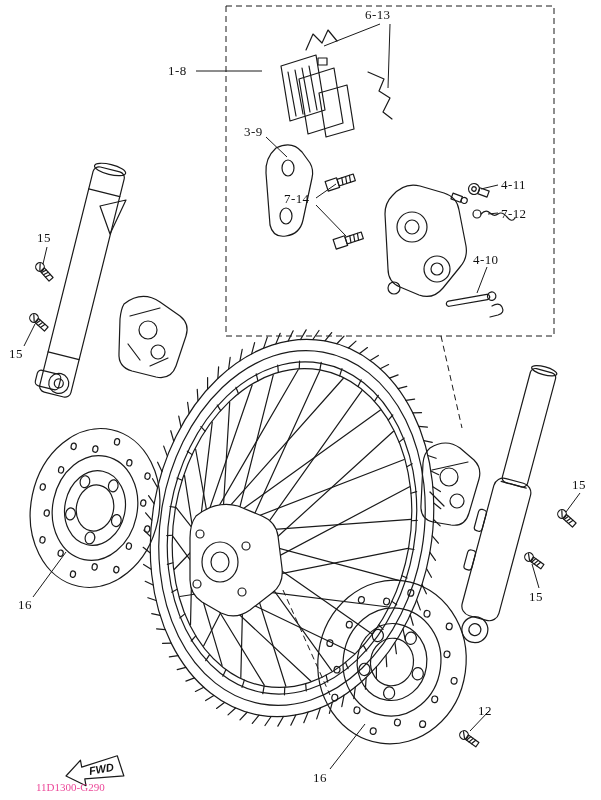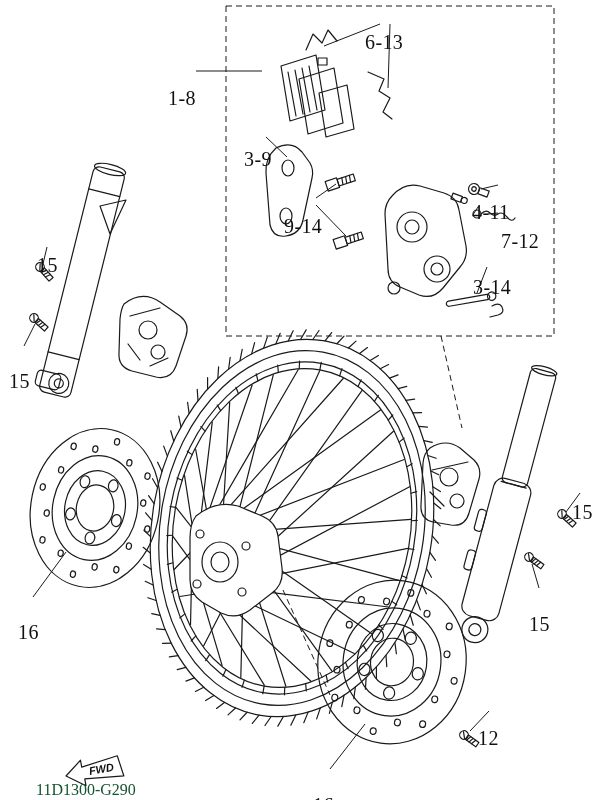--- a/index.html
+++ b/index.html
@@ -5,22 +5,22 @@
   html,body{margin:0;padding:0;background:#fff;}
   .stage{position:relative;width:601px;height:800px;background:#ffffff;overflow:hidden;
          font-family:"Liberation Serif",serif;}
   .stage svg{position:absolute;left:0;top:0;}
   g.part, g.part *{stroke:#1a1a1a;fill:none;stroke-width:1.2;stroke-linecap:round;stroke-linejoin:round;}
   g.part .wfill{fill:#ffffff;}
   .dashline{stroke:#1a1a1a;fill:none;stroke-width:1;stroke-dasharray:6 4;}
   .leader{stroke:#1a1a1a;stroke-width:1;}
   text.svgt{fill:#111;stroke:none;font-family:"Liberation Sans",sans-serif;
             font-weight:bold;font-style:italic;font-size:11px;text-anchor:middle;}
-  .label{position:absolute;font-size:20px;color:#111;letter-spacing:.4px;white-space:nowrap;margin-top:24px;}
-  .code{position:absolute;left:36px;top:781px;font-size:16px;color:#14532d;}
+  .label{position:absolute;font-size:13px;color:#111;letter-spacing:.4px;white-space:nowrap;}
+  .code{position:absolute;left:36px;top:781px;font-size:11px;color:#ec4899;}
 </style>
 </head>
 <body>
 
 <div class="stage">
 
   <svg id="diagram-svg" width="601" height="800" viewBox="0 0 601 800">
 
     <g>
       <rect class="dashline" x="226" y="6" width="328" height="330"></rect>
@@ -424,24 +424,24 @@
 
     <g class="part" transform="translate(66,776) rotate(-10)">
       <polygon points="0,0 17,-13 17,-6 54,-11 57,10 18,6 18,13"></polygon>
       <text class="svgt" x="36" y="3">FWD</text>
     </g>
   </svg>
 
   <div class="label" style="left:365px;top:7px">6-13</div>
   <div class="label" style="left:168px;top:63px">1-8</div>
   <div class="label" style="left:244px;top:124px">3-9</div>
-  <div class="label" style="left:284px;top:191px">9-14</div>
-  <div class="label" style="left:472px;top:177px">4-11</div>
+  <div class="label" style="left:284px;top:191px">7-14</div>
+  <div class="label" style="left:501px;top:177px">4-11</div>
   <div class="label" style="left:501px;top:206px">7-12</div>
-  <div class="label" style="left:473px;top:252px">3-14</div>
+  <div class="label" style="left:473px;top:252px">4-10</div>
   <div class="label" style="left:37px;top:230px">15</div>
   <div class="label" style="left:9px;top:346px">15</div>
   <div class="label" style="left:572px;top:477px">15</div>
   <div class="label" style="left:529px;top:589px">15</div>
   <div class="label" style="left:18px;top:597px">16</div>
   <div class="label" style="left:313px;top:770px">16</div>
   <div class="label" style="left:478px;top:703px">12</div>
 
   <div class="code">11D1300-G290</div>
 </div>

